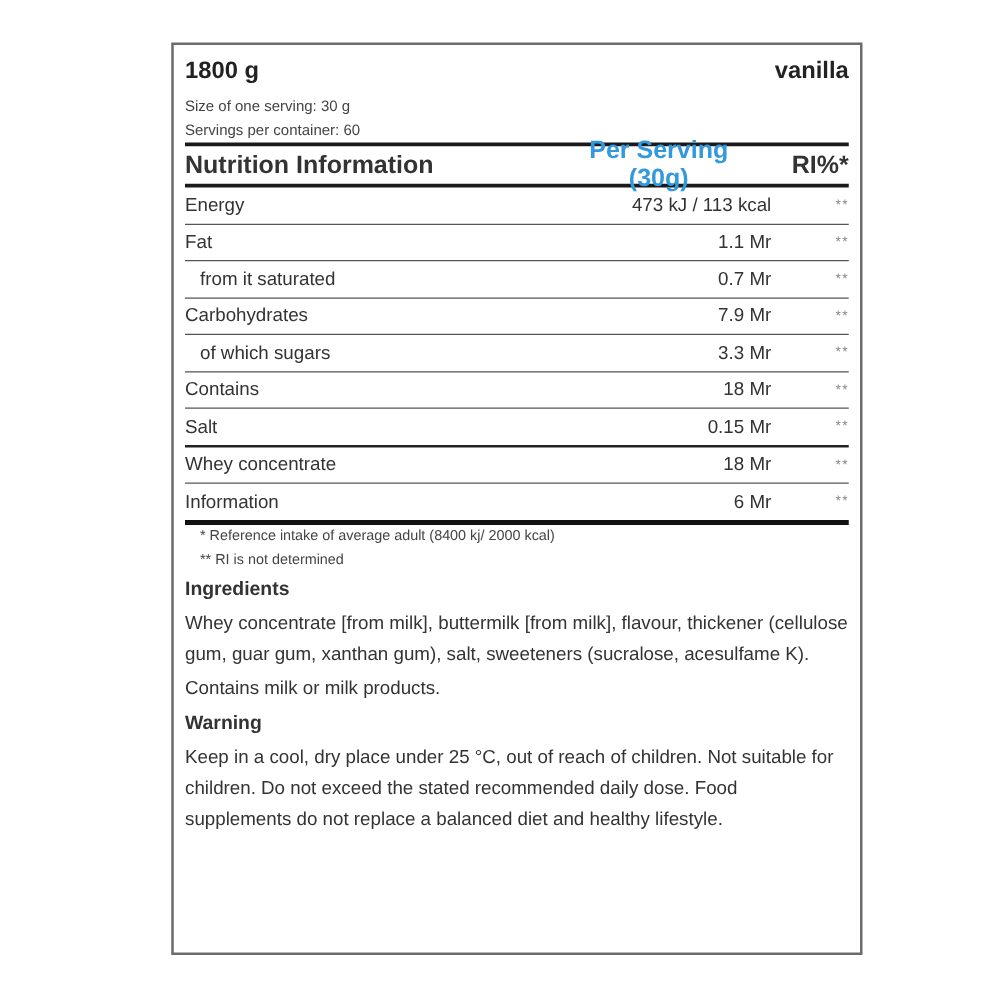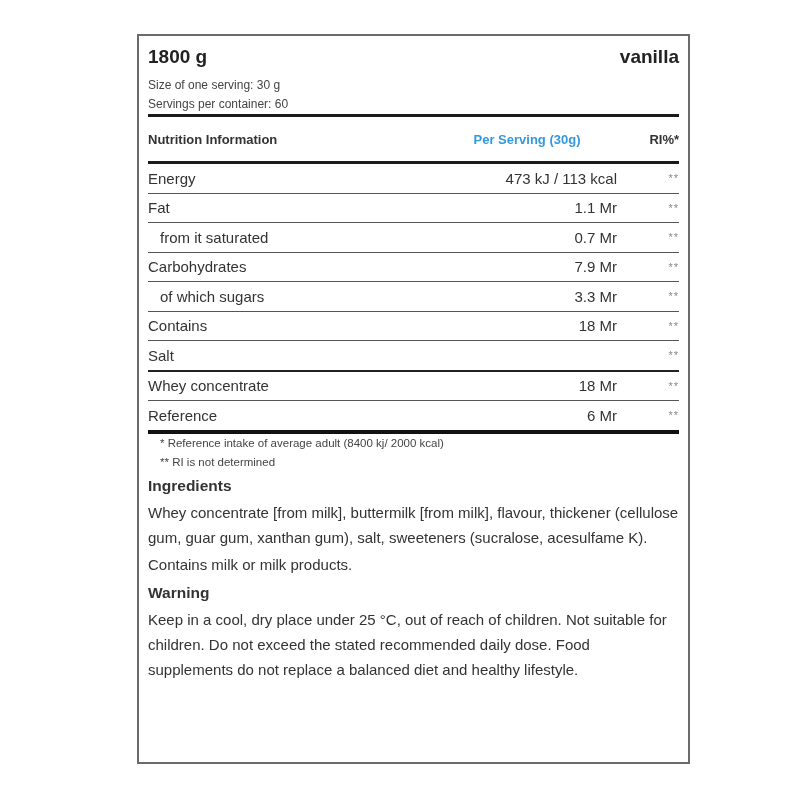--- a/index.html
+++ b/index.html
@@ -10,21 +10,21 @@
   }
   .inner { position: absolute; left: 9px; right: 9px; top: 0; }
   .head-row { display: flex; justify-content: space-between; align-items: baseline; height: 40px; padding-top: 10px; box-sizing: border-box; }
   .weight { font-size: 19px; font-weight: bold; color: #222; }
   .flavour { font-size: 19px; font-weight: bold; color: #222; }
   .small-line { font-size: 12px; color: #444; height: 19px; line-height: 19px; }
   .thick { border-top: 3px solid #1a1a1a; }
   .thin { border-top: 1px solid #555; }
   .med { border-top: 2px solid #222; }
   .xthick { border-top: 4px solid #111; }
-  .tbl-head { display: flex; height: 44px; align-items: center; font-size: 13px; font-weight: bold; }
+  .tbl-head { display: flex; height: 30px; align-items: center; font-size: 20px; font-weight: bold; }
   .tbl-head .c1 { flex: 1; color: #333; }
   .tbl-head .c2 { width: 160px; text-align: center; color: #3399dd; }
   .tbl-head .c3 { width: 72px; text-align: right; color: #333; }
   .row { display: flex; height: 28.5px; align-items: center; font-size: 15px; color: #333; }
   .row .c1 { flex: 1; }
   .row .c1.indent { padding-left: 12px; }
   .row .c2 { width: 170px; text-align: right; }
   .row .c3 { width: 62px; text-align: right; font-size: 11px; color: #888; letter-spacing: 1px; }
   .foot { font-size: 11.5px; color: #444; height: 19px; line-height: 19px; margin-left: 12px; }
   .sec-title { font-size: 15.5px; font-weight: bold; color: #333; height: 28px; line-height: 28px; }
@@ -82,31 +82,32 @@
     </div>
     <div class="thin"></div>
     <div class="row">
       <span class="c1">Contains</span>
       <span class="c2">18 Mr</span>
       <span class="c3">**</span>
     </div>
     <div class="thin"></div>
     <div class="row">
       <span class="c1">Salt</span>
+      <span class="c2">0.15 Mr</span>
       <span class="c3">**</span>
     </div>
     <div class="med"></div>
     <div class="row">
       <span class="c1">Whey concentrate</span>
       <span class="c2">18 Mr</span>
       <span class="c3">**</span>
     </div>
     <div class="thin"></div>
     <div class="row">
-      <span class="c1">Reference</span>
+      <span class="c1">Information</span>
       <span class="c2">6 Mr</span>
       <span class="c3">**</span>
     </div>
     <div class="xthick"></div>
 
     <div class="foot">* Reference intake of average adult (8400 kj/ 2000 kcal)</div>
     <div class="foot">** RI is not determined</div>
 
     <div class="sec-title">Ingredients</div>
     <div class="para">Whey concentrate [from milk], buttermilk [from milk], flavour, thickener (cellulose gum, guar gum, xanthan gum), salt, sweeteners (sucralose, acesulfame K).</div>

